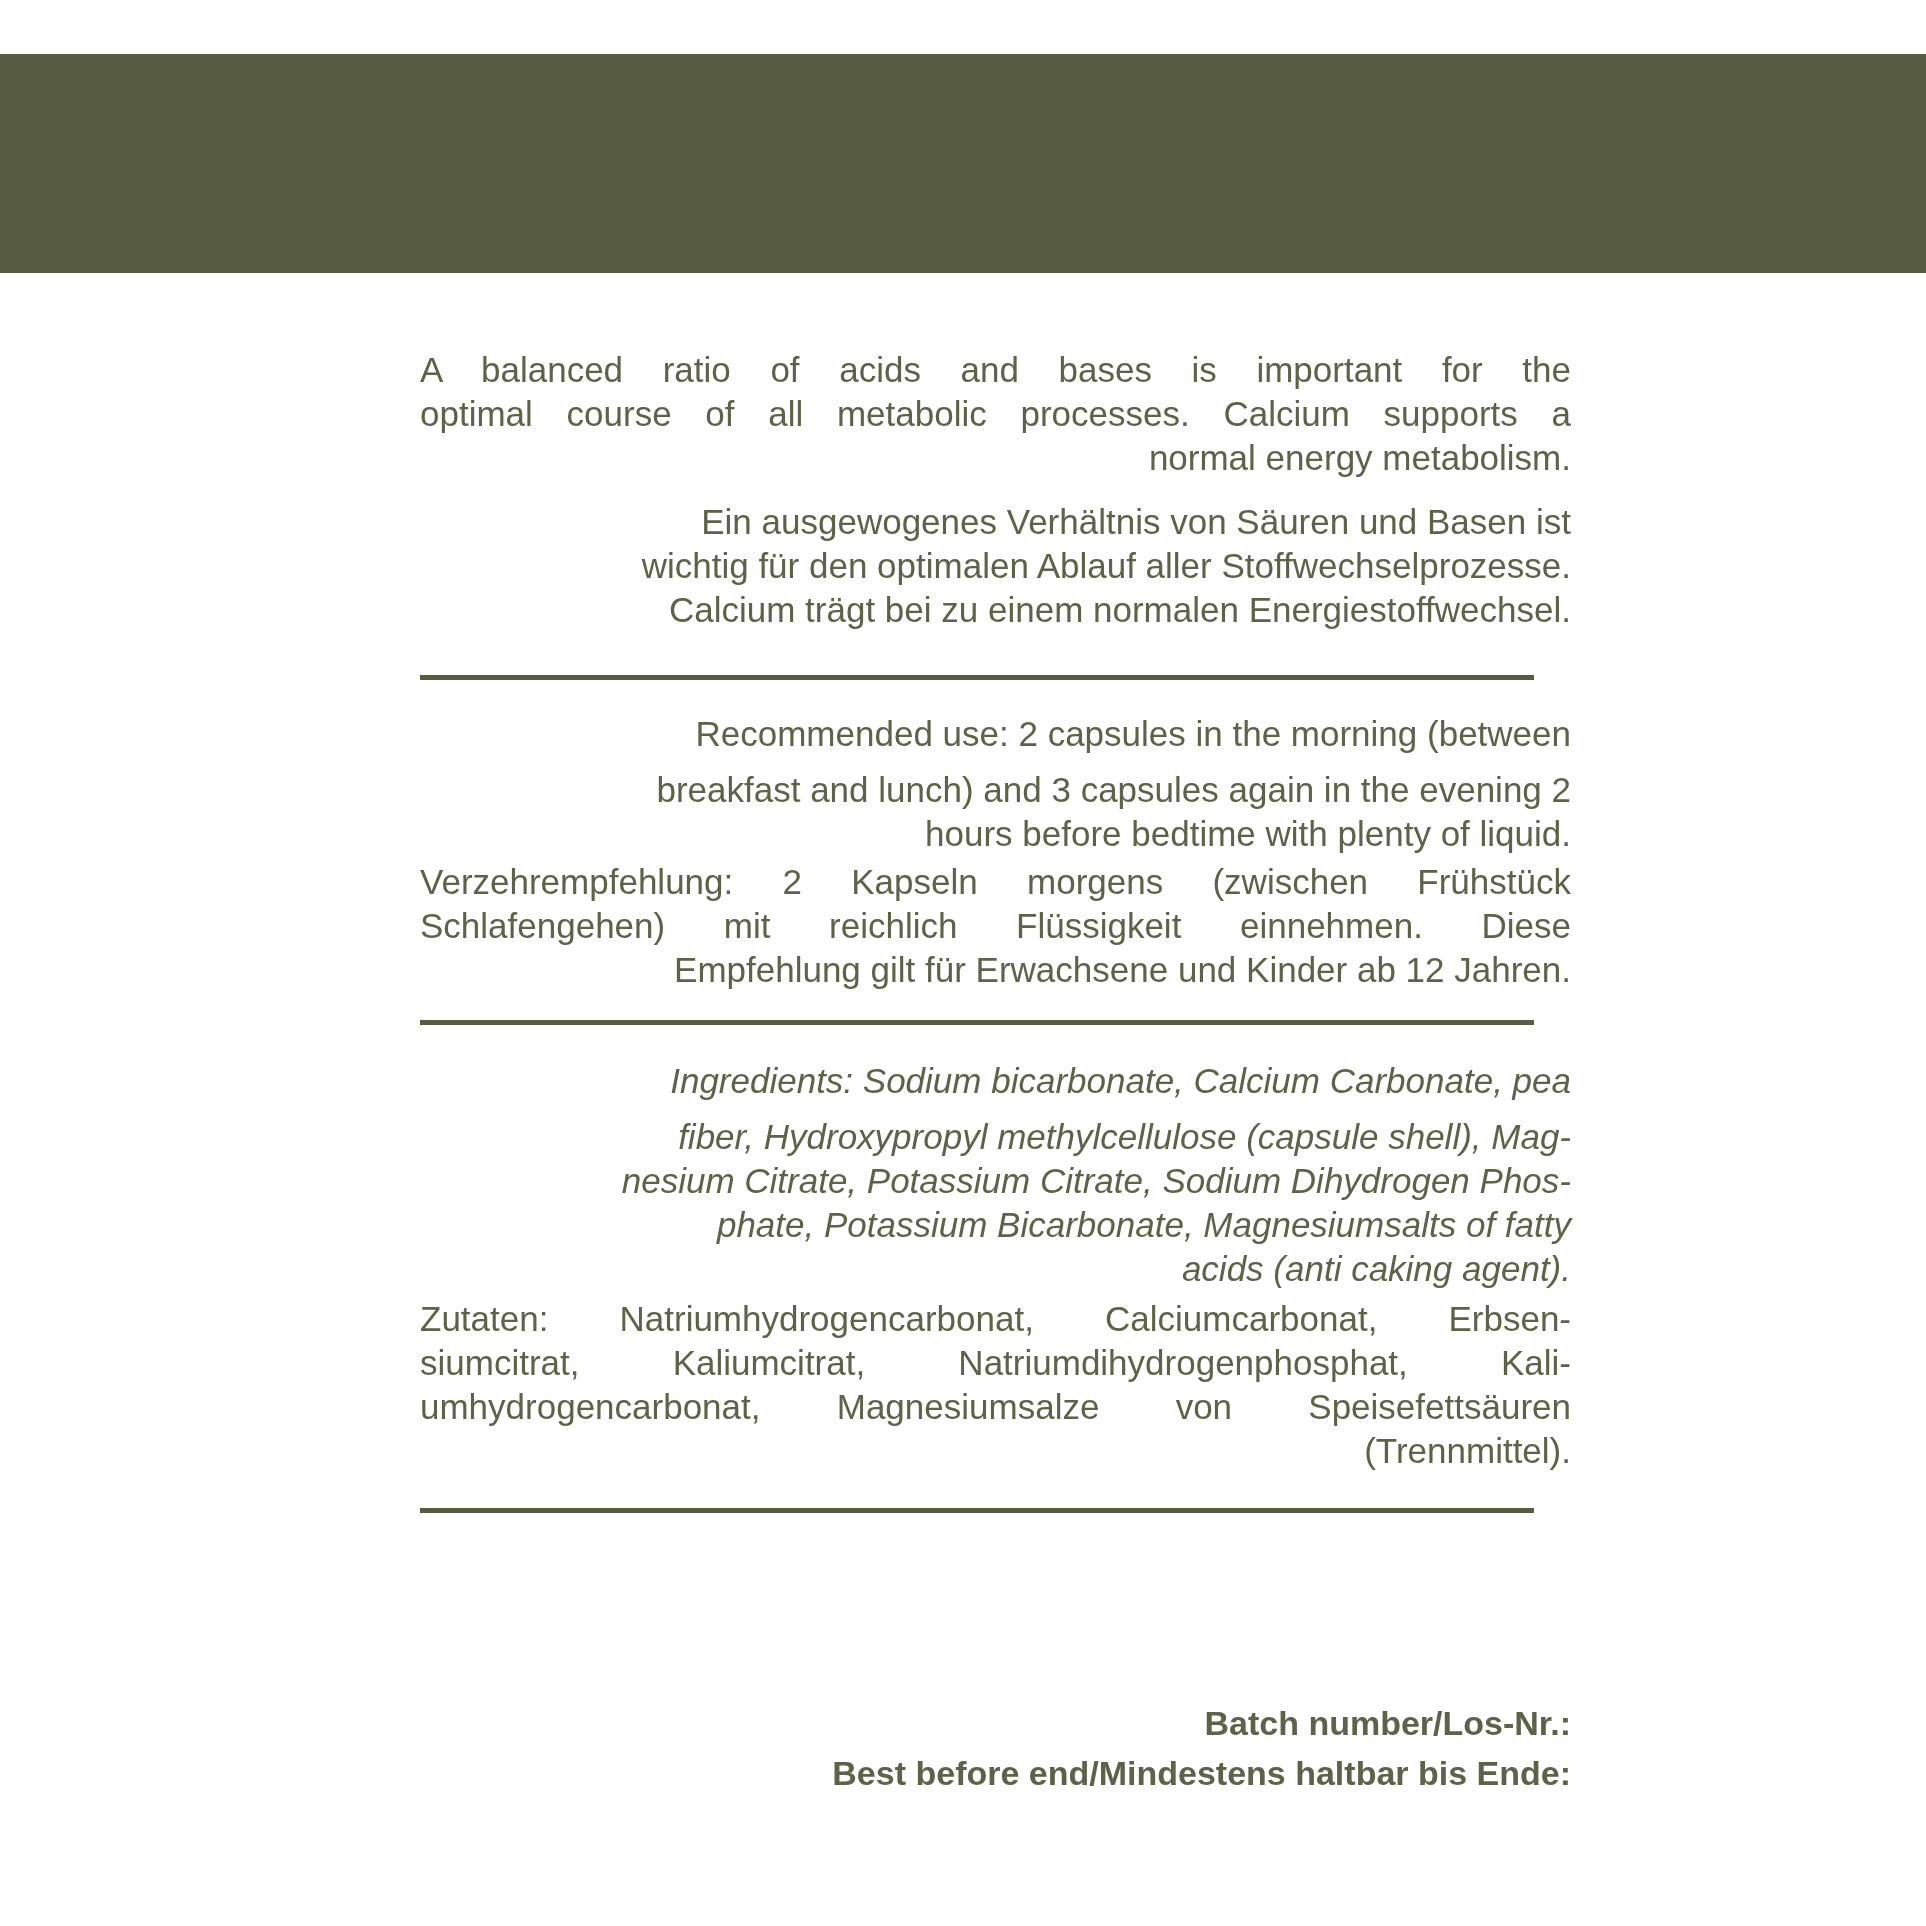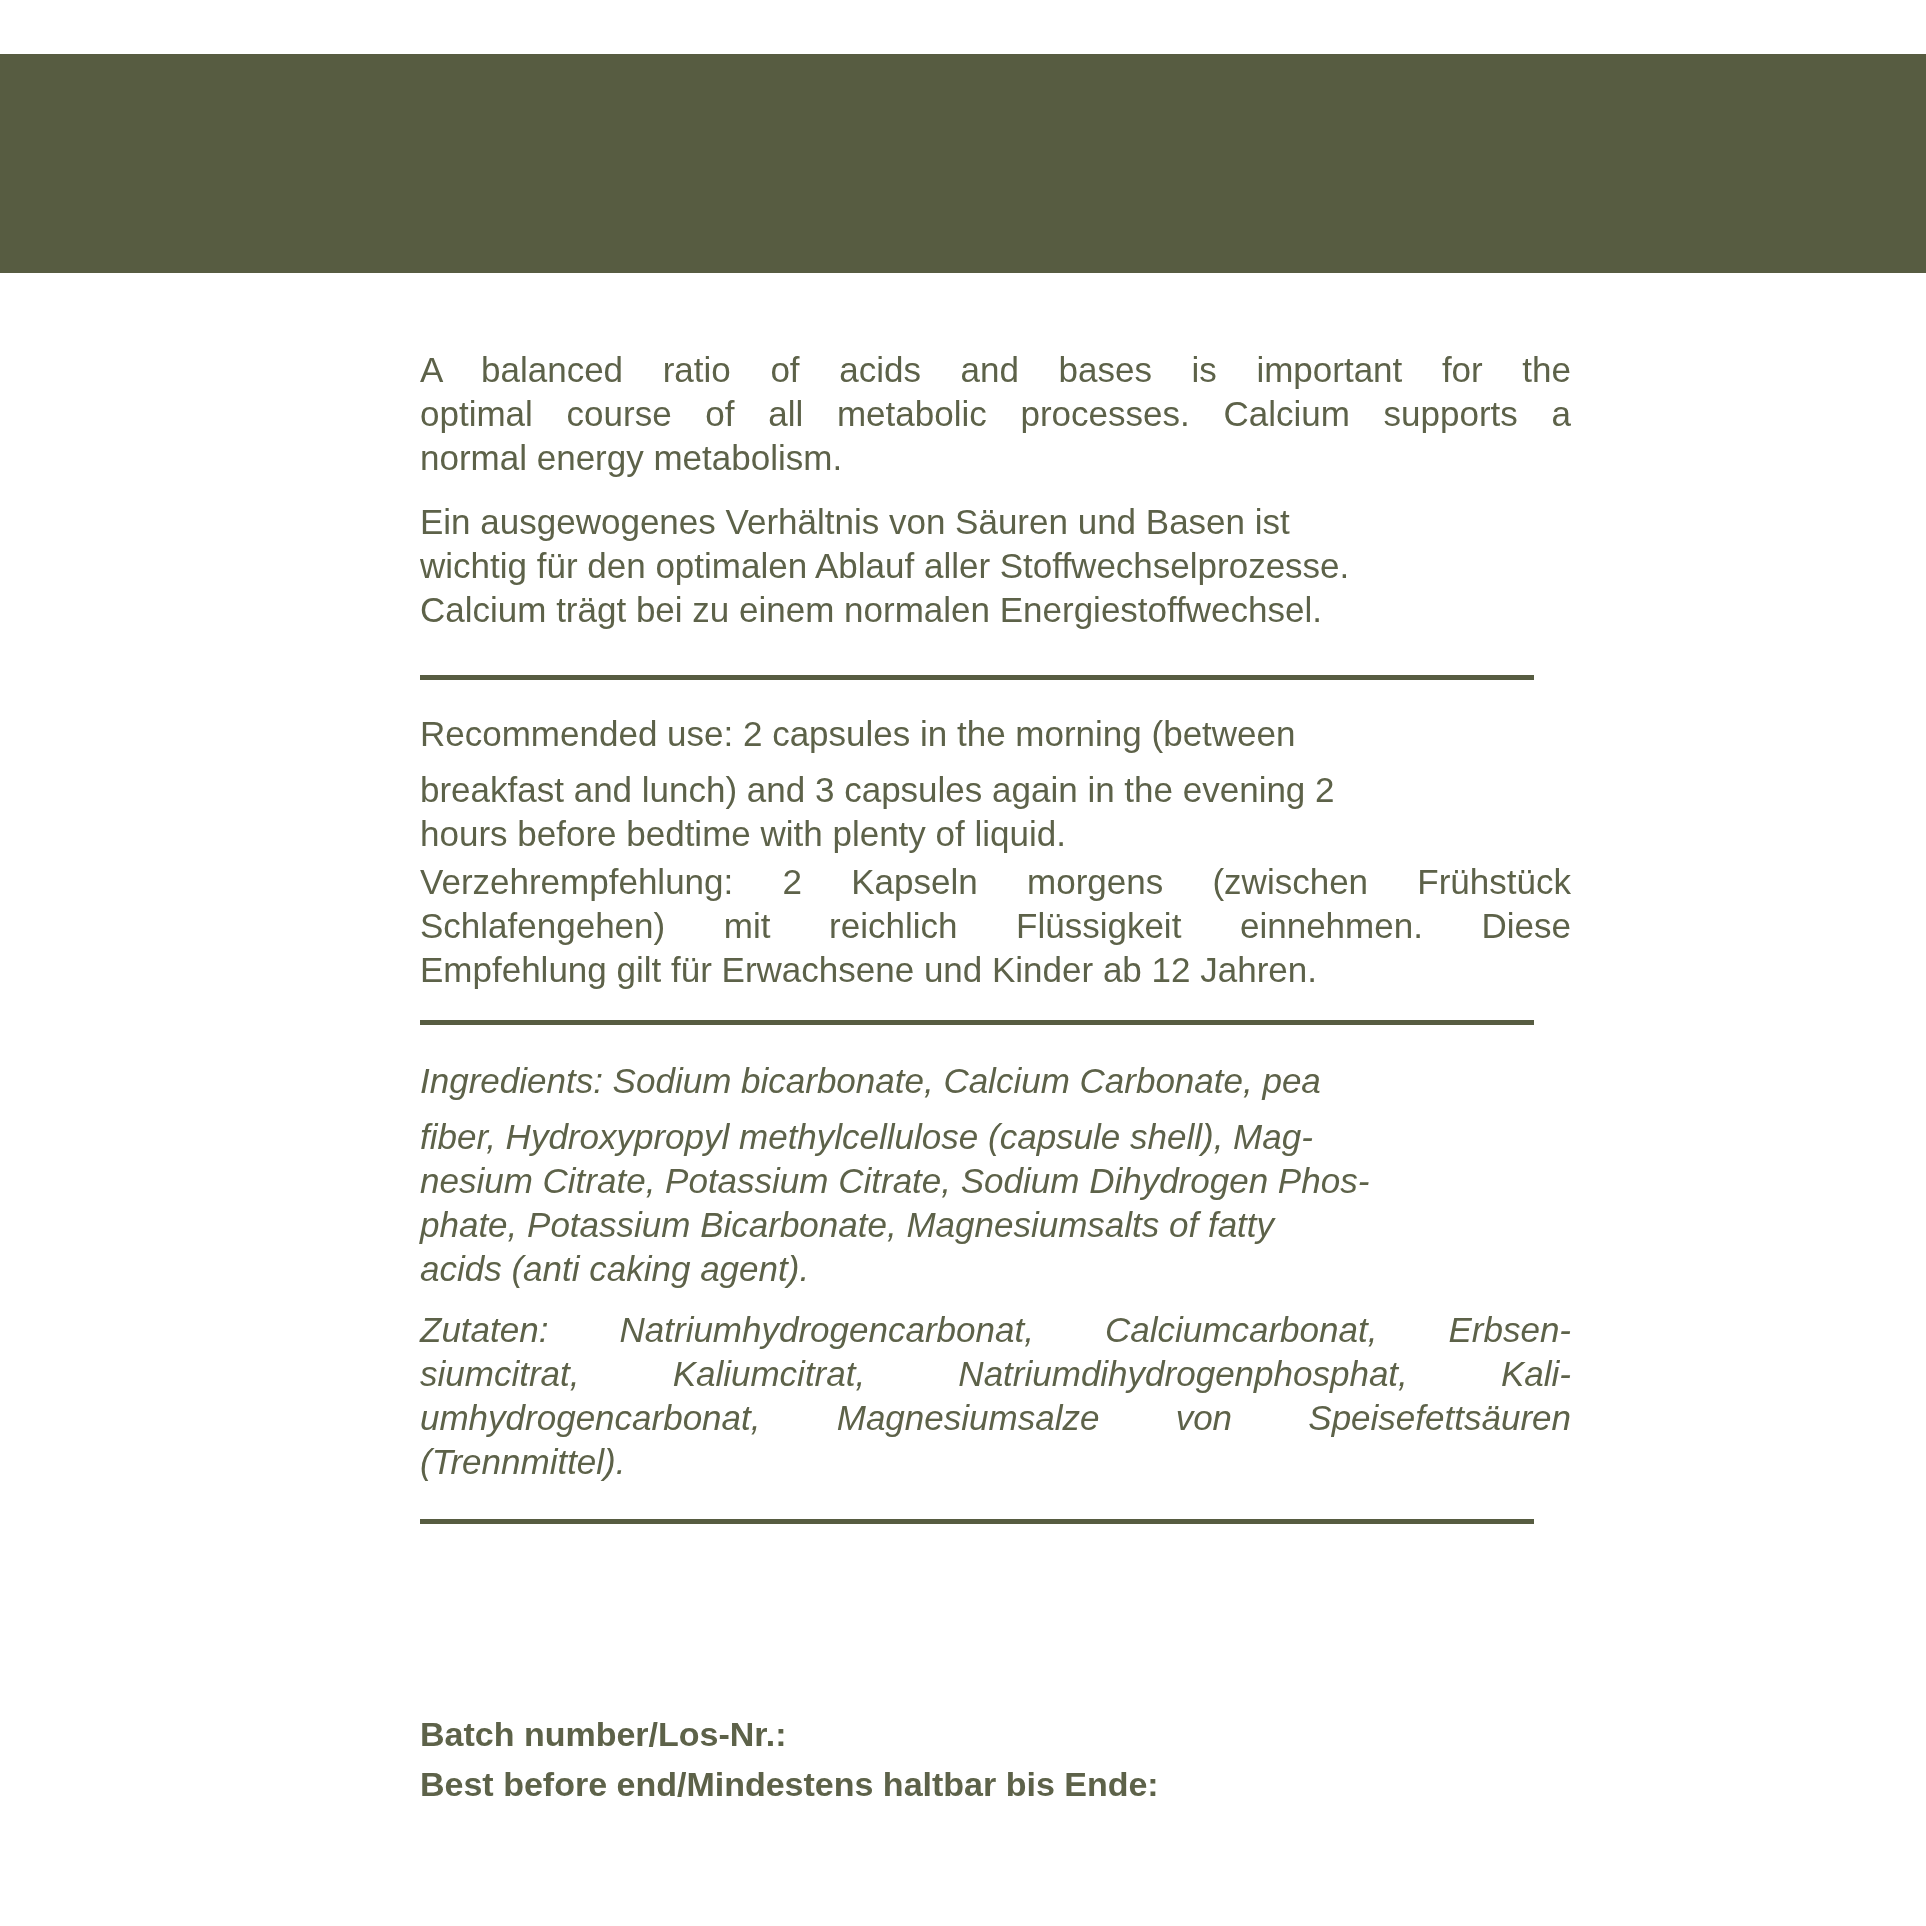--- a/index.html
+++ b/index.html
@@ -24,39 +24,39 @@
     background:var(--olive);
   }
   .content{
     position:absolute;
     left:420px; top:348px;
     width:1151px;
     font-size:35px;
     line-height:44px;
   }
   .para{margin:0;}
-  .line{white-space:nowrap;}
+  .line{white-space:nowrap;text-align:right;}
   
   .jline{
     white-space:normal;
     text-align:justify;
     text-align-last:justify;
   }
   .lead{margin-bottom:12px;}
   .m-p2{margin-top:20px;}
   .rule{
     width:1114px; height:5px;
     background:var(--olive);
   }
   .rule1{margin-top:43px;}
   .m-p3{margin-top:32px;}
   .m-p4{margin-top:4px;}
   .rule2{margin-top:27.5px;}
   .m-p5{margin-top:34px;font-style:italic;}
-  .m-p6{margin-top:17px;font-style:italic;}
+  .m-p6{margin-top:6px;}
   .rule3{margin-top:35px;}
   .bottom{
     margin-top:185px;
     font-size:34px;
     line-height:50px;
     font-weight:700;
   }
 </style>
 </head>
 <body>

